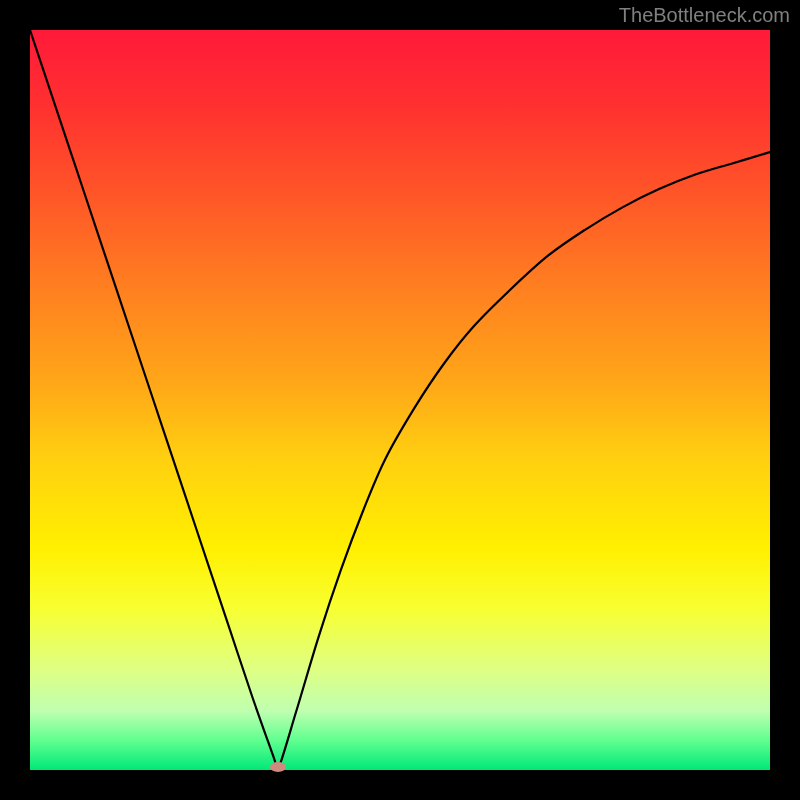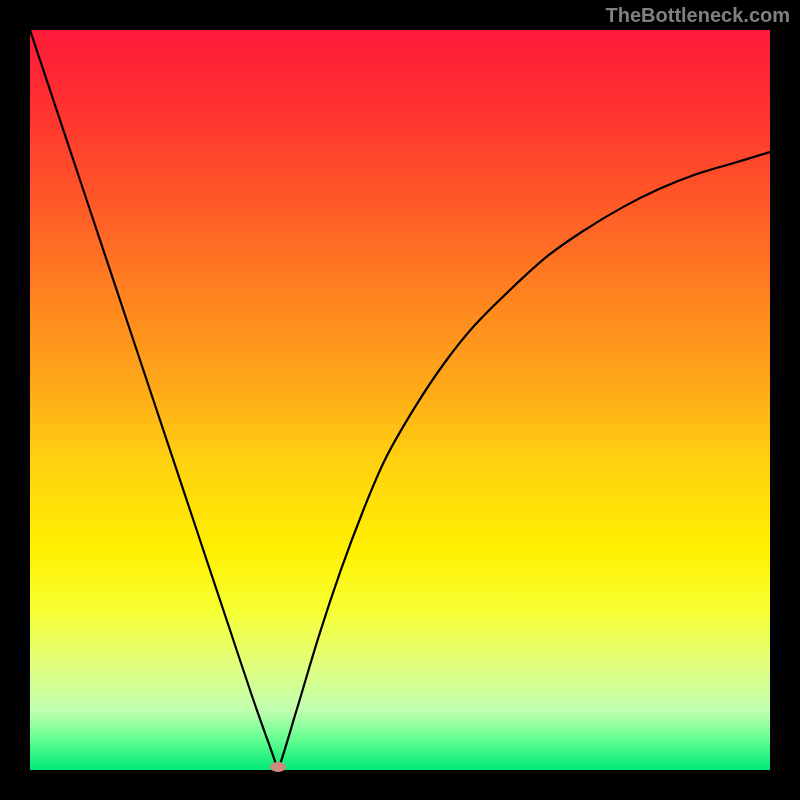--- a/index.html
+++ b/index.html
@@ -10,21 +10,21 @@
     position: relative;
     overflow: hidden;
     font-family: Arial, Helvetica, sans-serif;
   }
   .watermark {
     position: absolute;
     top: 4px;
     right: 10px;
     color: #808080;
     font-size: 20px;
-    font-weight: 700;
+    font-weight: 400;
     z-index: 10;
   }
   .plot-area {
     position: absolute;
     left: 30px;
     top: 30px;
     width: 740px;
     height: 740px;
     background: linear-gradient(to bottom,
       #ff1a3a 0%,

